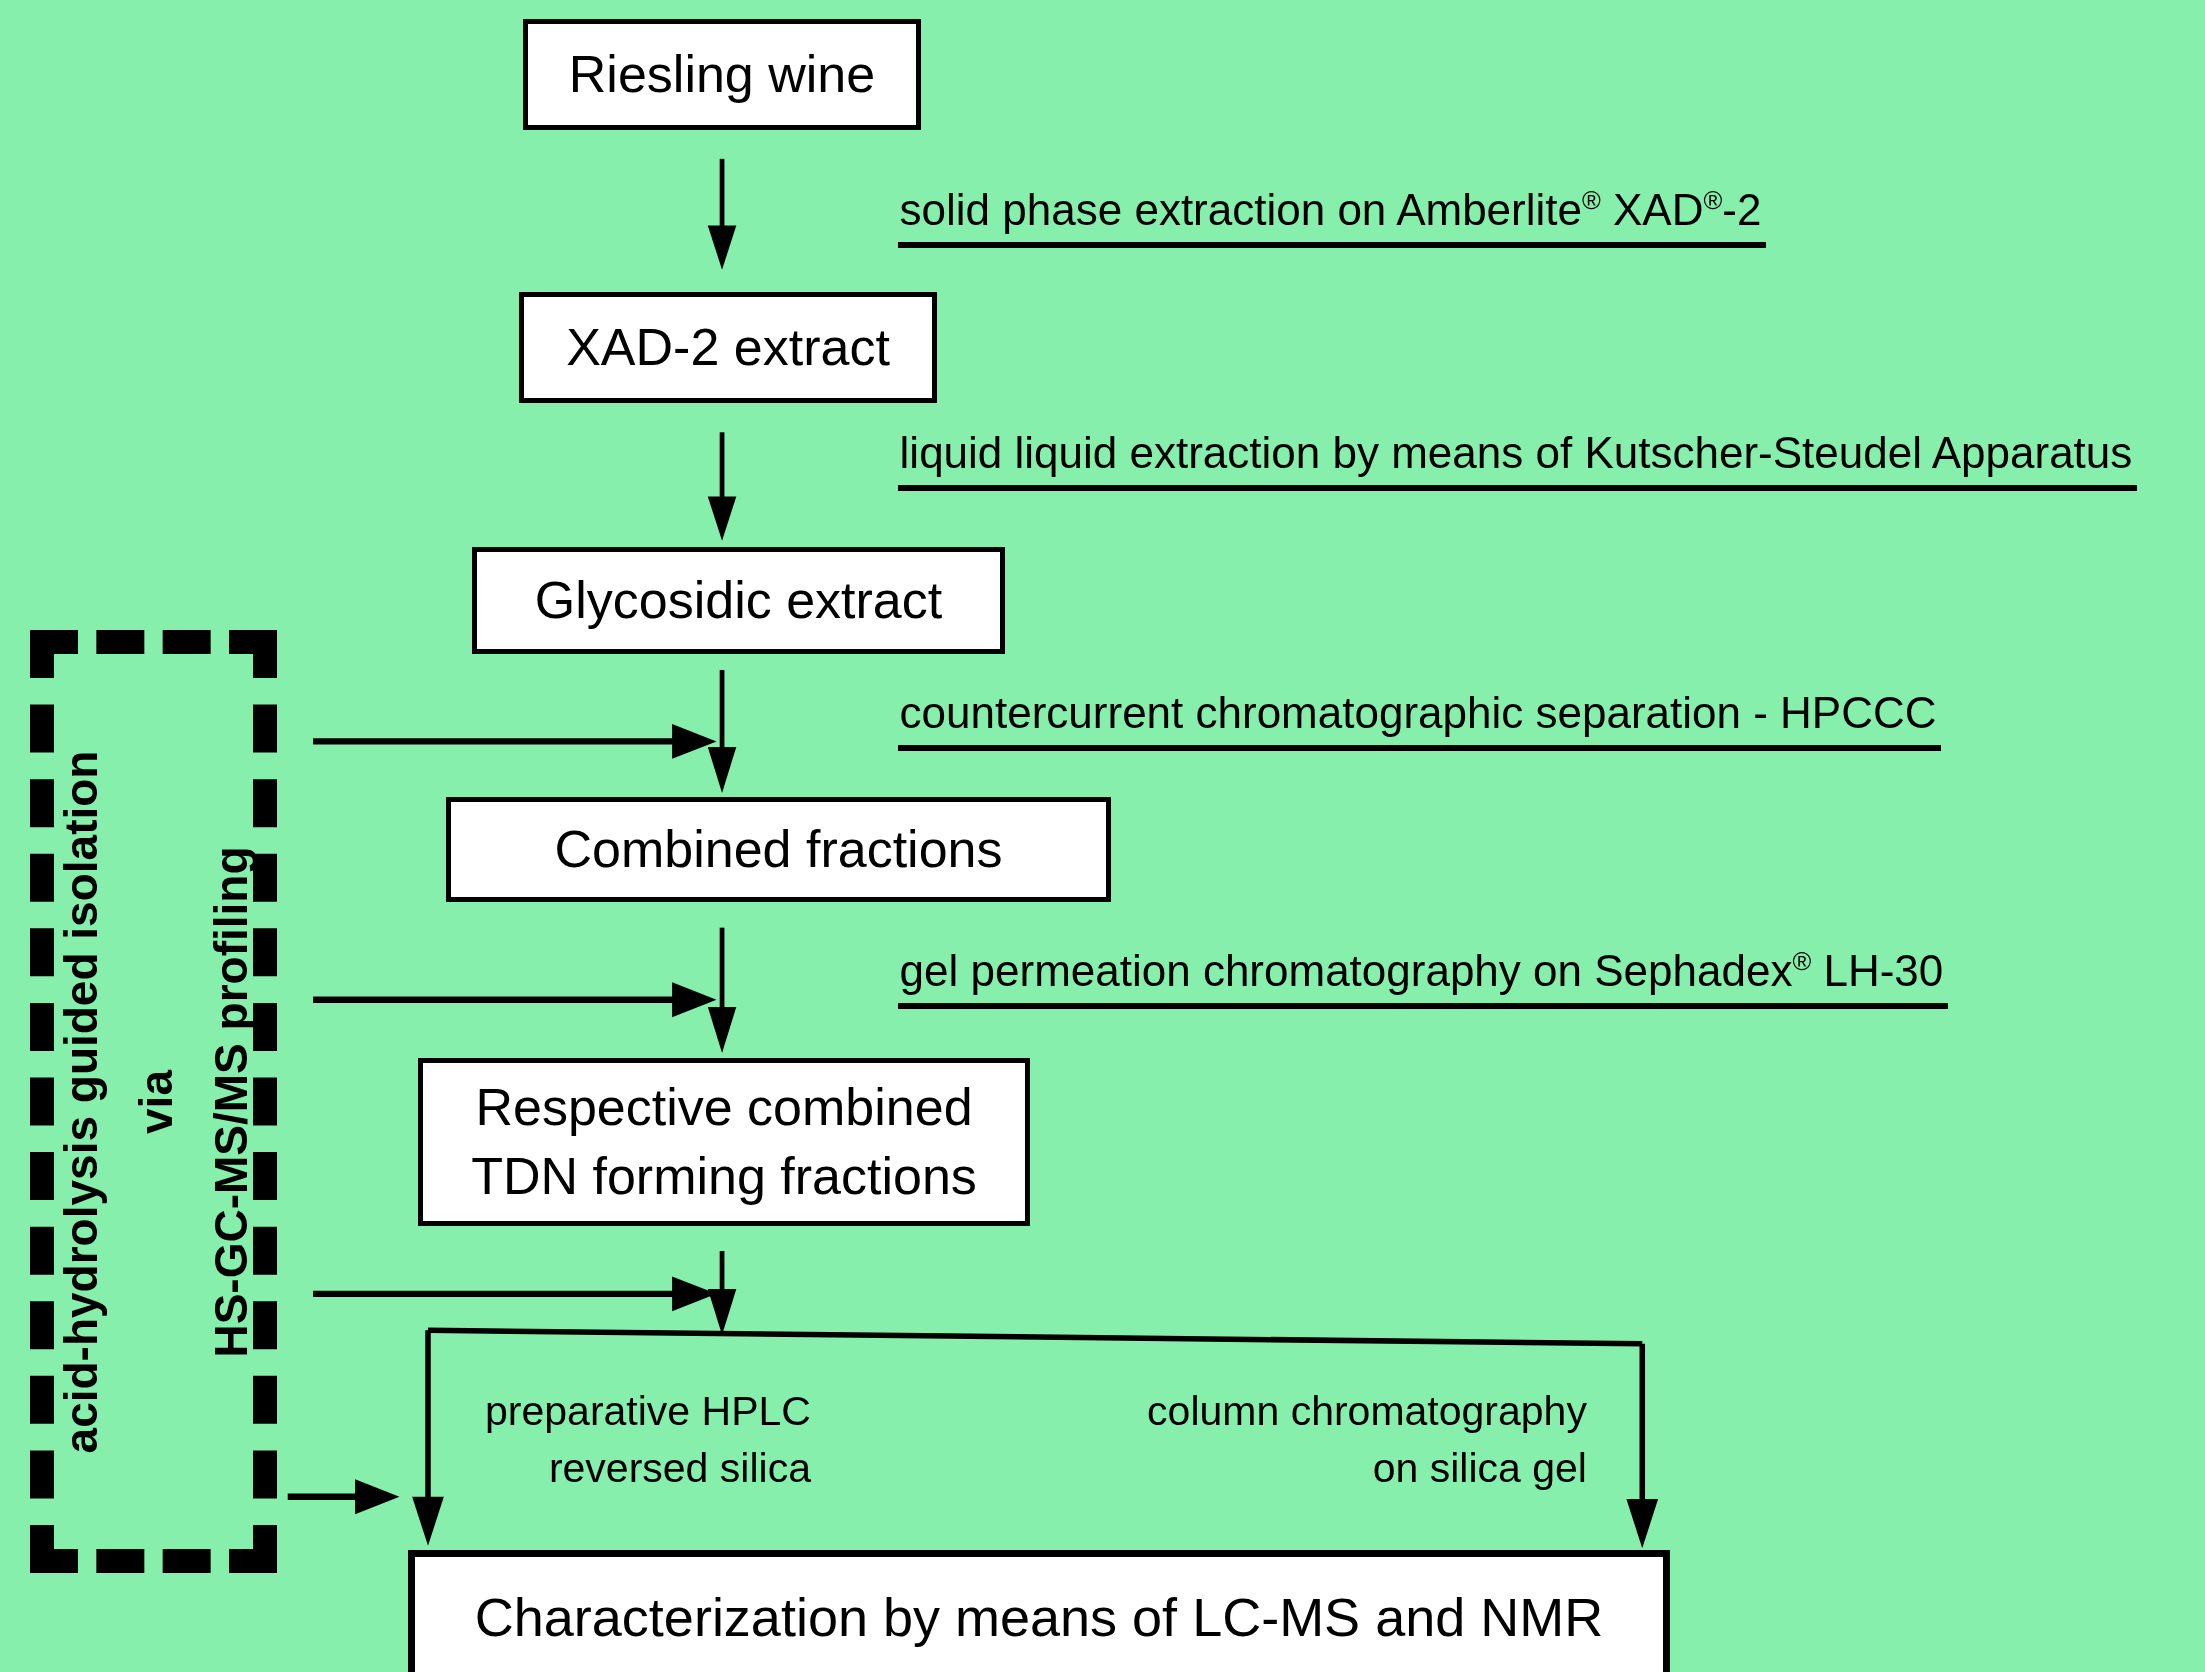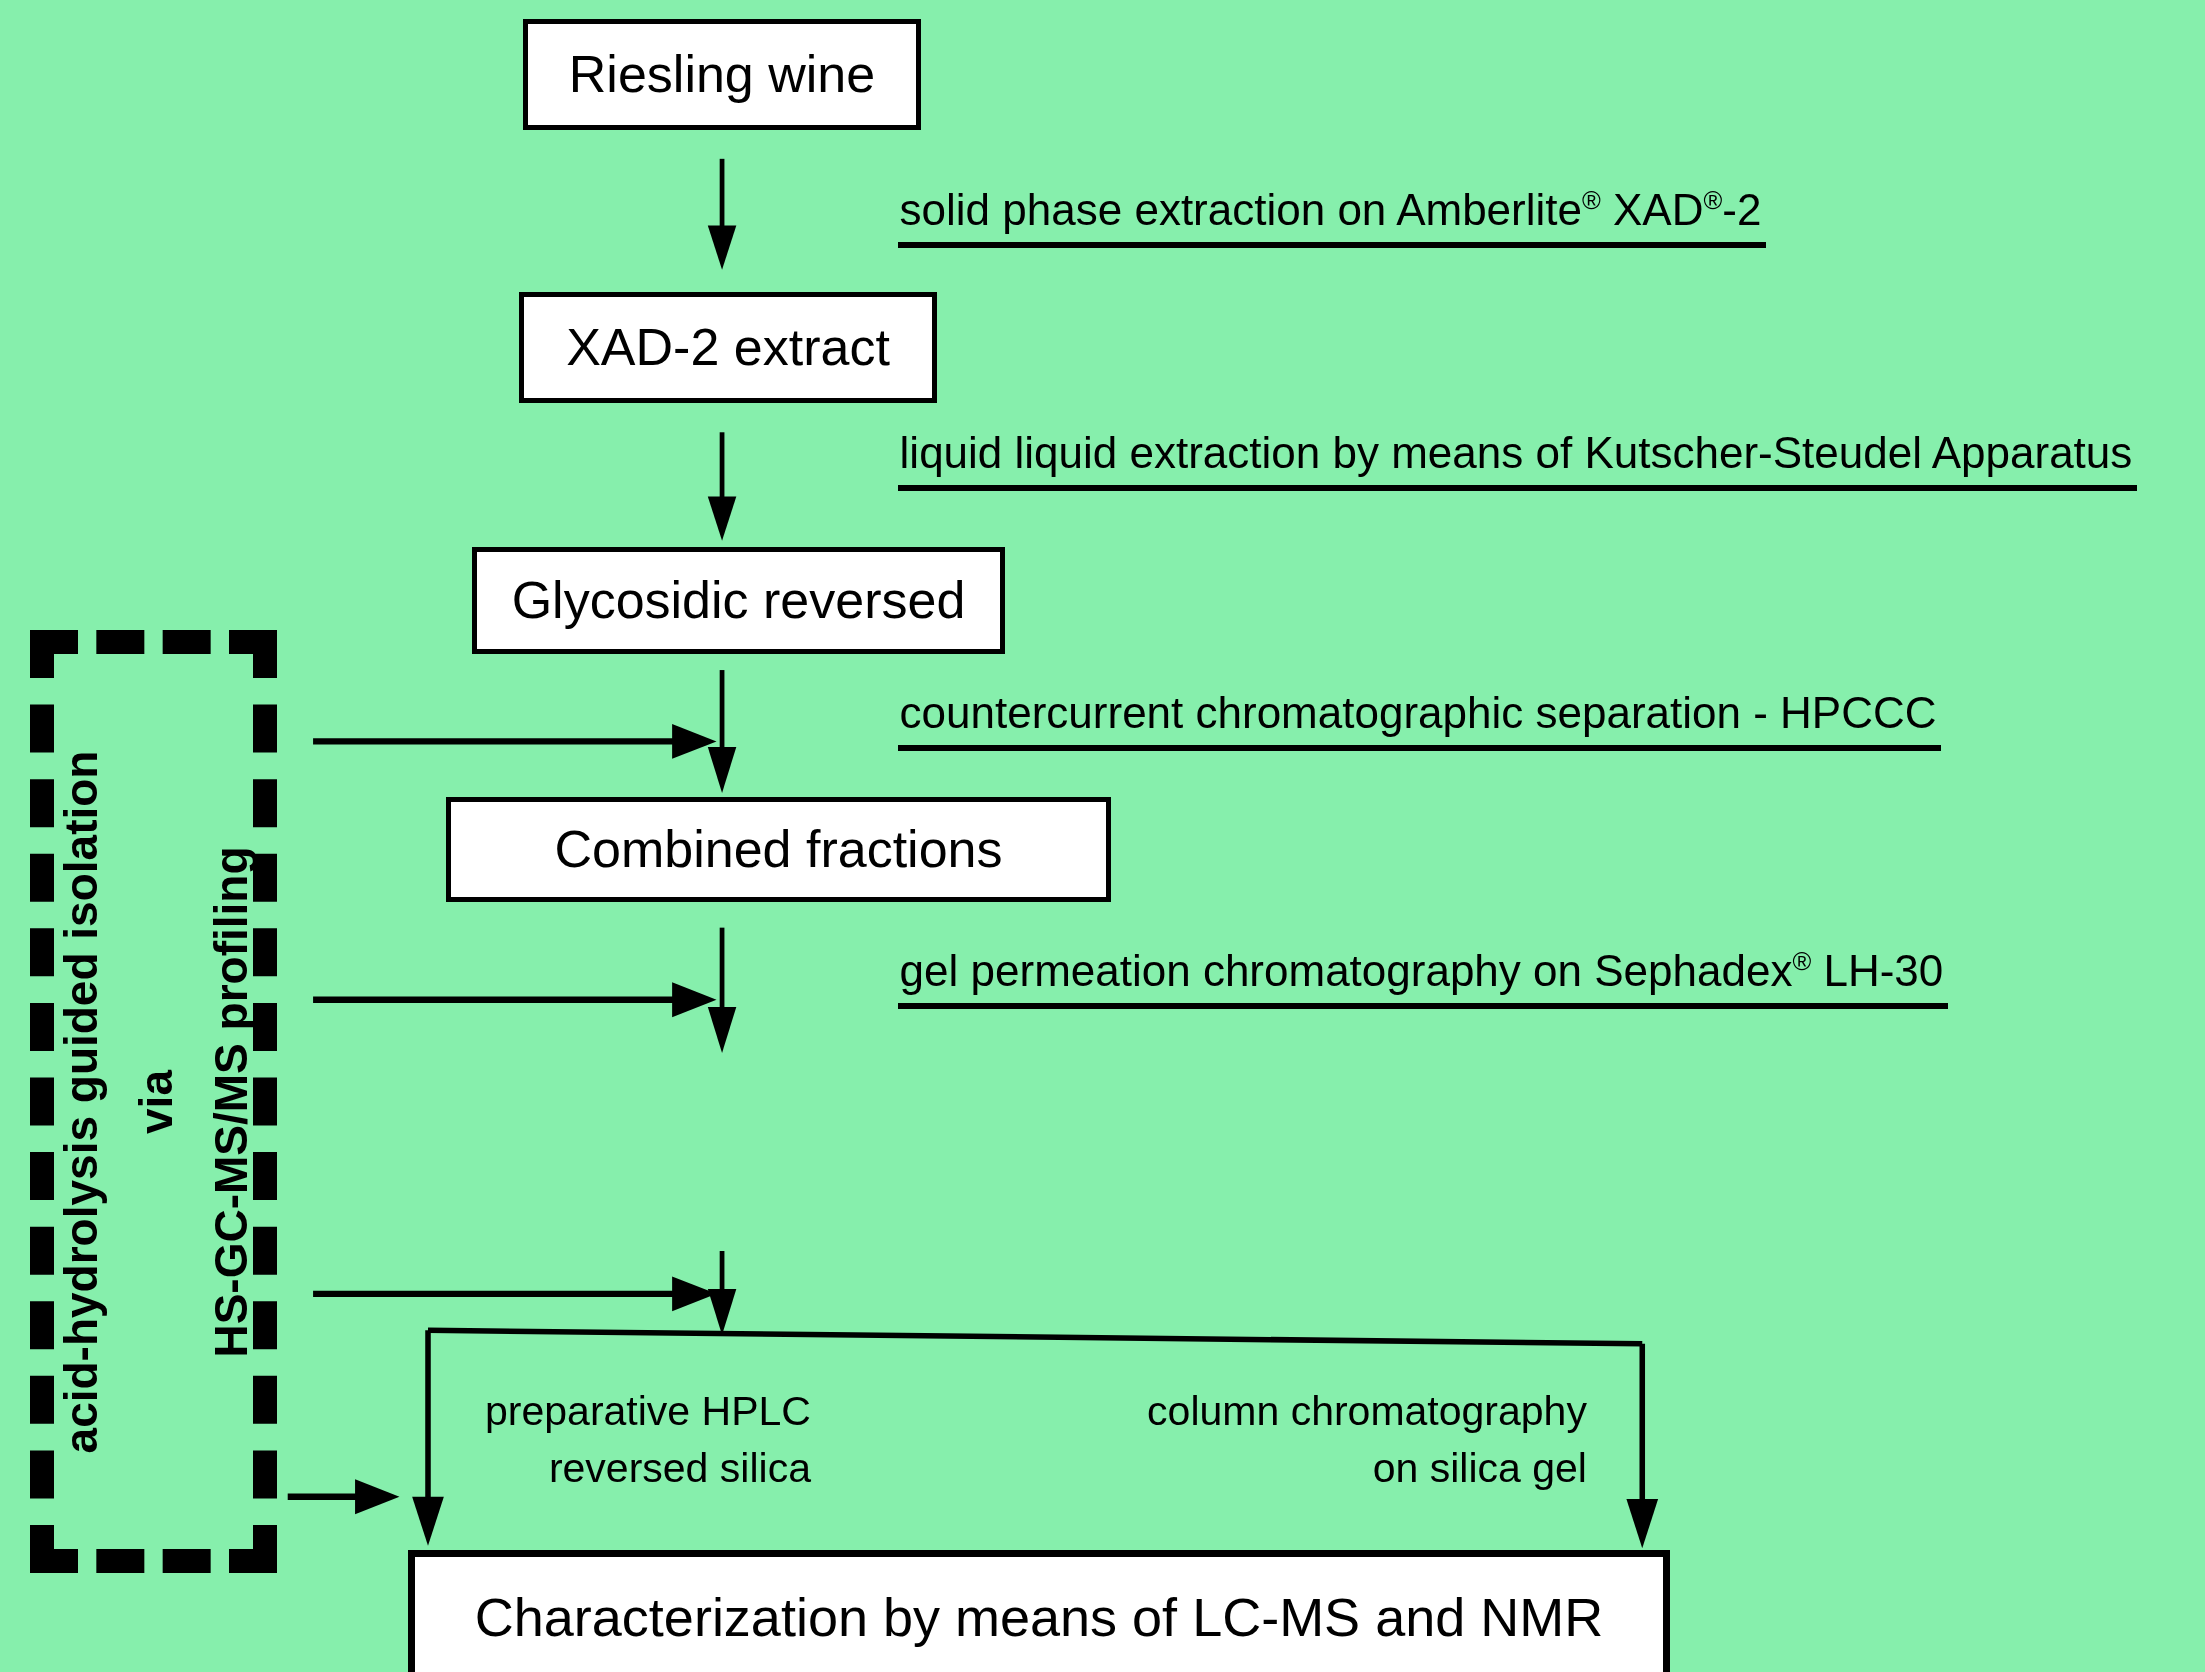--- a/index.html
+++ b/index.html
@@ -125,27 +125,31 @@
 
   <div class="flow-box" style="left:523px; top:19px; width:398px; height:111px;">
     <div>Riesling wine</div>
   </div>
 
   <div class="flow-box" style="left:519px; top:292px; width:418px; height:111px;">
     <div>XAD-2 extract</div>
   </div>
 
   <div class="flow-box" style="left:472px; top:547px; width:533px; height:107px;">
-    <div>Glycosidic reversed</div>
+    <div>Glycosidic extract</div>
   </div>
 
   <div class="flow-box" style="left:446px; top:797px; width:665px; height:105px;">
     <div>Combined fractions</div>
   </div>
 
+  <div class="flow-box" style="left:418px; top:1058px; width:612px; height:168px;">
+    <div>Respective combined</div>
+    <div>TDN forming fractions</div>
+  </div>
 
   <div class="flow-box final" style="left:408px; top:1550px; width:1262px; height:136px;">
     <div>Characterization by means of LC-MS and NMR</div>
   </div>
 
   <div class="step-label" style="left:898px; top:184px;">
     <span>solid phase extraction on Amberlite</span><sup>®</sup><span> XAD</span><sup>®</sup><span>-2</span>
   </div>
 
   <div class="step-label" style="left:898px; top:427px;">

